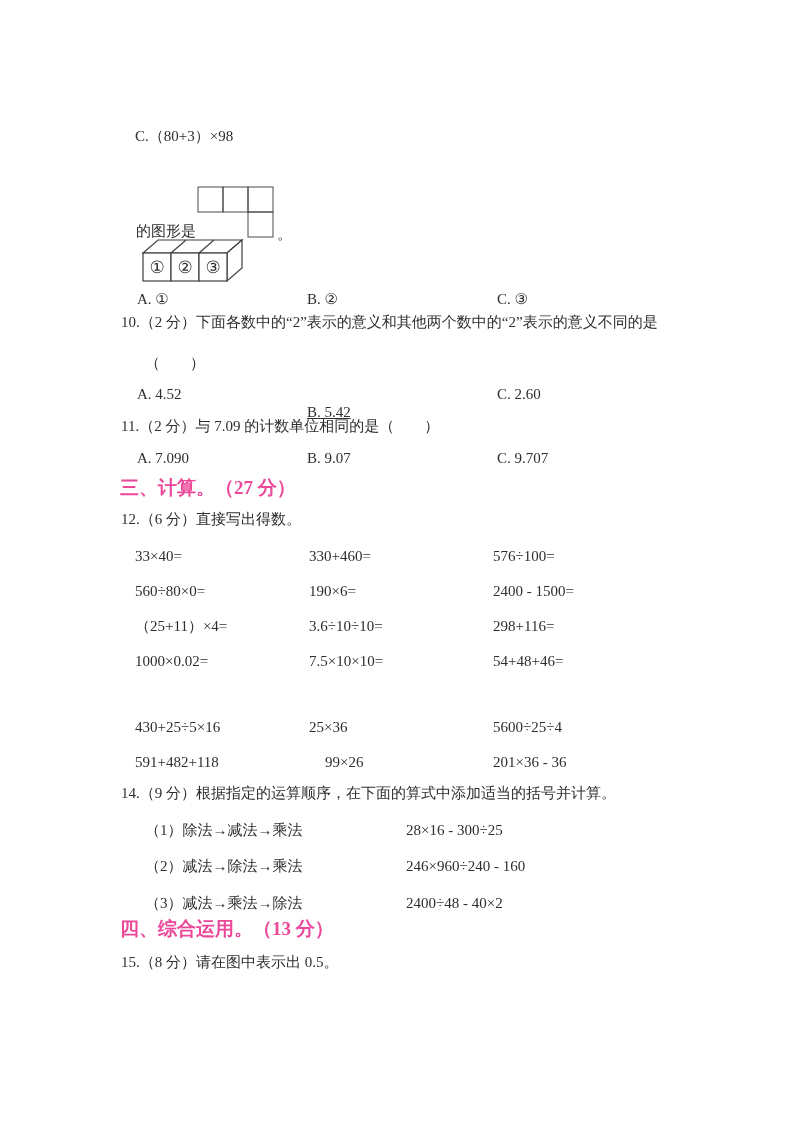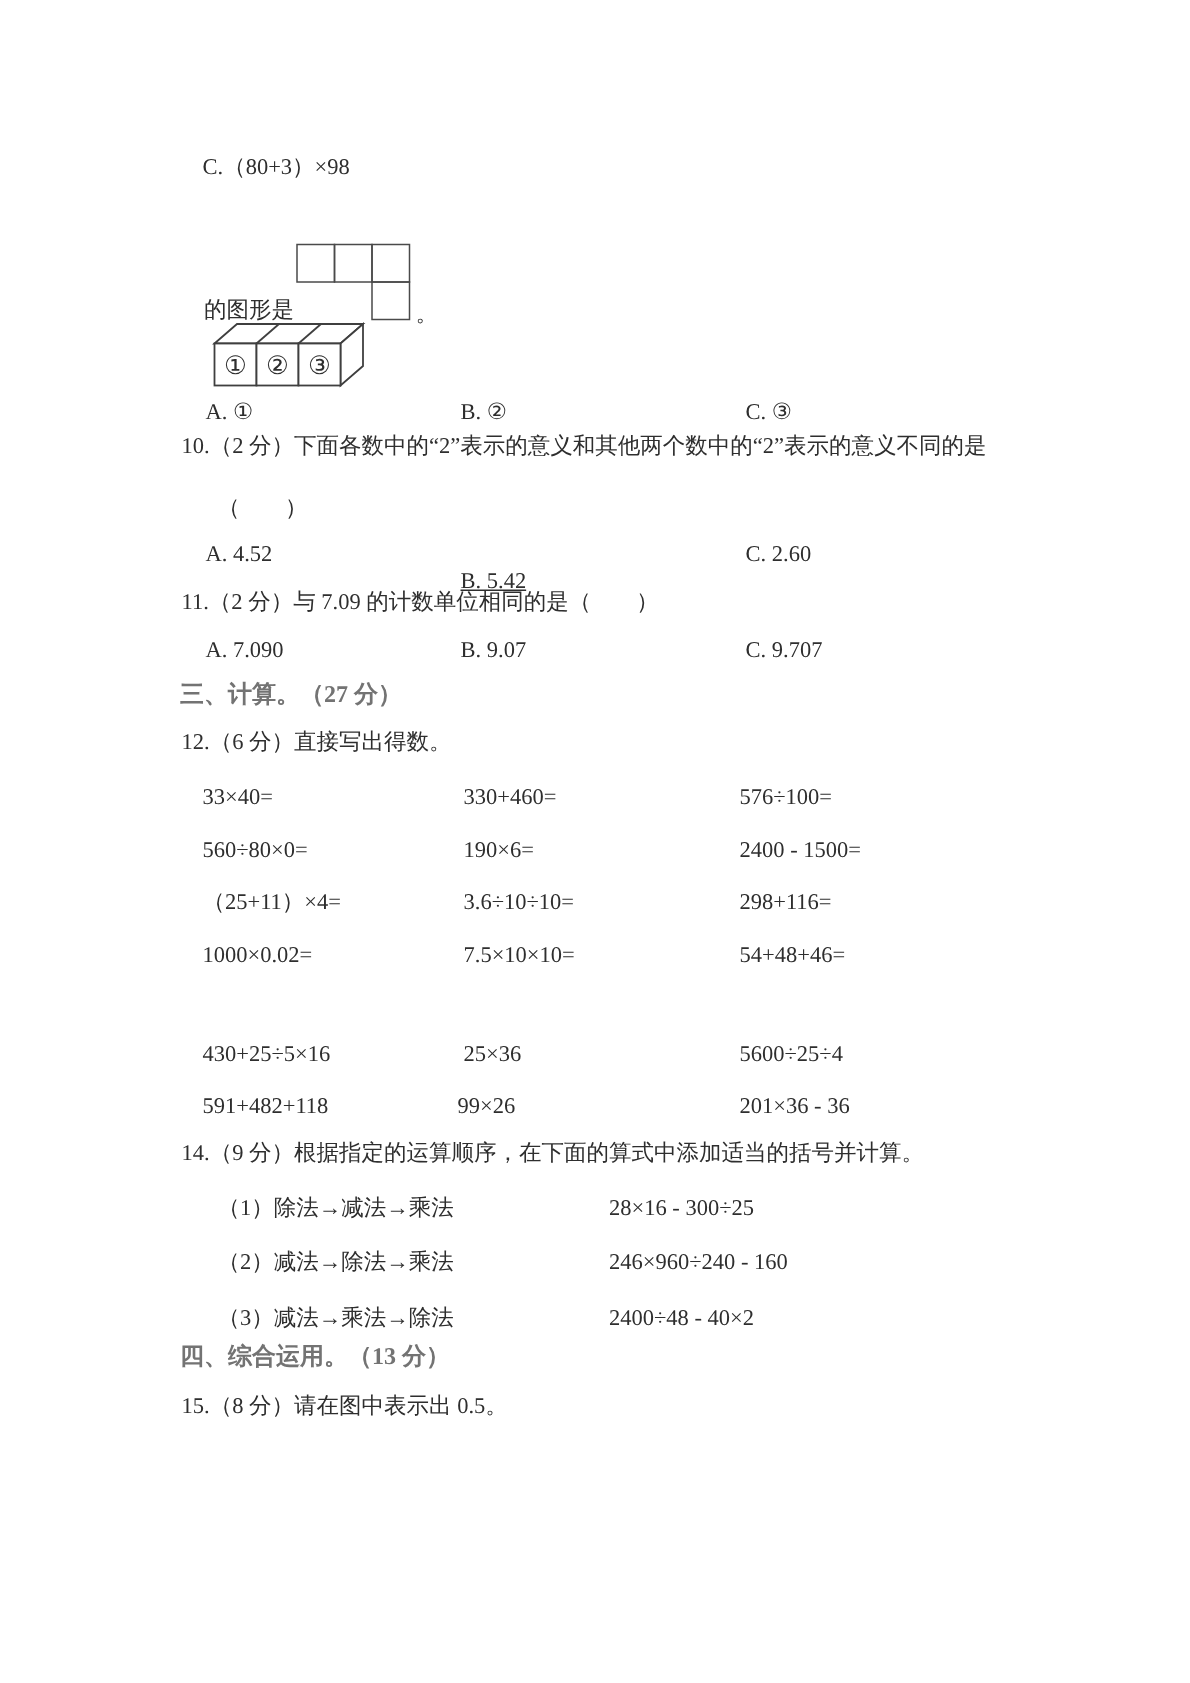--- a/index.html
+++ b/index.html
@@ -4,32 +4,33 @@
 <style>
   html, body { margin: 0; padding: 0; background: #ffffff; }
   .page {
     position: relative;
     width: 793px;
     height: 994px;
     background: #ffffff;
     font-family: "Liberation Serif", "DejaVu Serif", serif;
     color: #2e2e2e;
     overflow: hidden;
+    margin-top: 24px;
   }
   .line {
     position: absolute;
     font-size: 15px;
     line-height: 19px;
     white-space: pre;
     color: #2e2e2e;
   }
   .heading {
     font-weight: bold;
-    font-size: 16px;
-    color: #737373;
+    font-size: 19px;
+    color: #ec4899;
   }
   .fig { position: absolute; }
   .fig svg { display: block; }
 </style>
 </head>
 <body>
 
 <div class="page">
 
   <div class="line" style="left:135px; top:103px;">C.（80+3）×98</div>
@@ -96,21 +97,21 @@
   <div class="line" style="left:309px; top:593px;">3.6÷10÷10=</div>
   <div class="line" style="left:493px; top:593px;">298+116=</div>
   <div class="line" style="left:135px; top:628px;">1000×0.02=</div>
   <div class="line" style="left:309px; top:628px;">7.5×10×10=</div>
   <div class="line" style="left:493px; top:628px;">54+48+46=</div>
 
   <div class="line" style="left:135px; top:694px;">430+25÷5×16</div>
   <div class="line" style="left:309px; top:694px;">25×36</div>
   <div class="line" style="left:493px; top:694px;">5600÷25÷4</div>
   <div class="line" style="left:135px; top:729px;">591+482+118</div>
-  <div class="line" style="left:305px; top:729px;text-align:center;">99×26</div>
+  <div class="line" style="left:325px; top:729px;text-align:center;">99×26</div>
   <div class="line" style="left:493px; top:729px;">201×36 - 36</div>
 
   <div class="line" style="left:121px; top:760px;">14.（9 分）根据指定的运算顺序，在下面的算式中添加适当的括号并计算。</div>
   <div class="line" style="left:145px; top:797px;">（1）除法→减法→乘法</div>
   <div class="line" style="left:406px; top:797px;">28×16 - 300÷25</div>
   <div class="line" style="left:145px; top:833px;">（2）减法→除法→乘法</div>
   <div class="line" style="left:406px; top:833px;">246×960÷240 - 160</div>
   <div class="line" style="left:145px; top:870px;">（3）减法→乘法→除法</div>
   <div class="line" style="left:406px; top:870px;">2400÷48 - 40×2</div>
 

